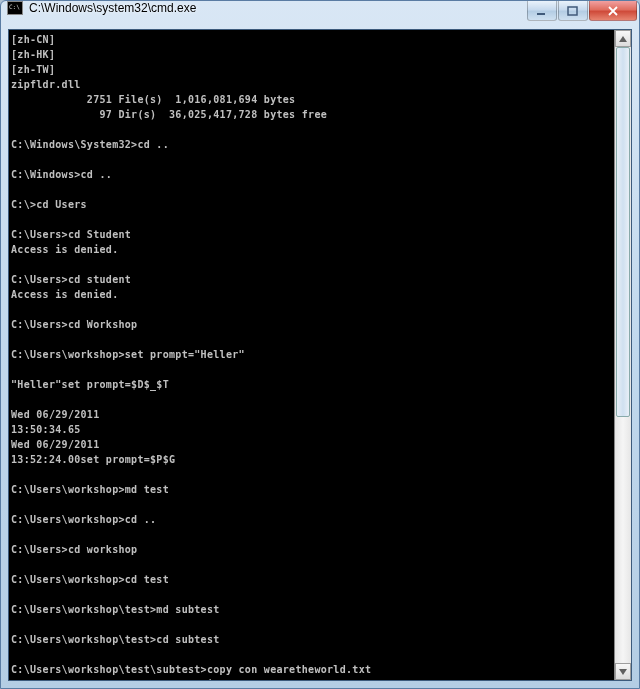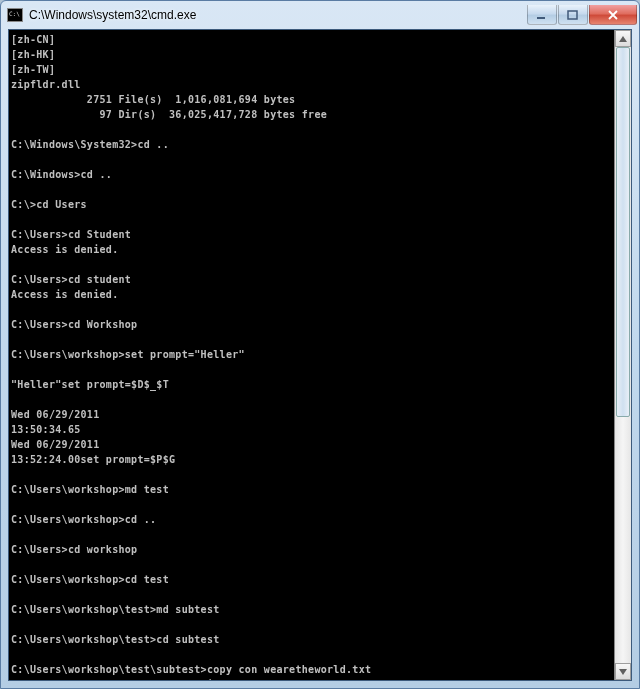--- a/index.html
+++ b/index.html
@@ -18,21 +18,21 @@
     width: 640px;
     height: 689px;
     background: linear-gradient(to bottom, #d9e7f5 0%, #c1d8ed 50%, #b4cde4 100%);
     border: 1px solid #5a7ca3;
     border-radius: 6px 6px 0 0;
     box-shadow: 0 0 8px rgba(0,0,0,0.3);
   }
   .titlebar {
     height: 28px;
     display: flex;
-    align-items: center;
+    align-items: flex-start;
     padding: 0 2px 0 6px;
     background: transparent;
   }
   .title-icon {
     width: 16px;
     height: 14px;
     background: #000;
     border: 1px solid #888;
     margin-right: 6px;
     position: relative;

